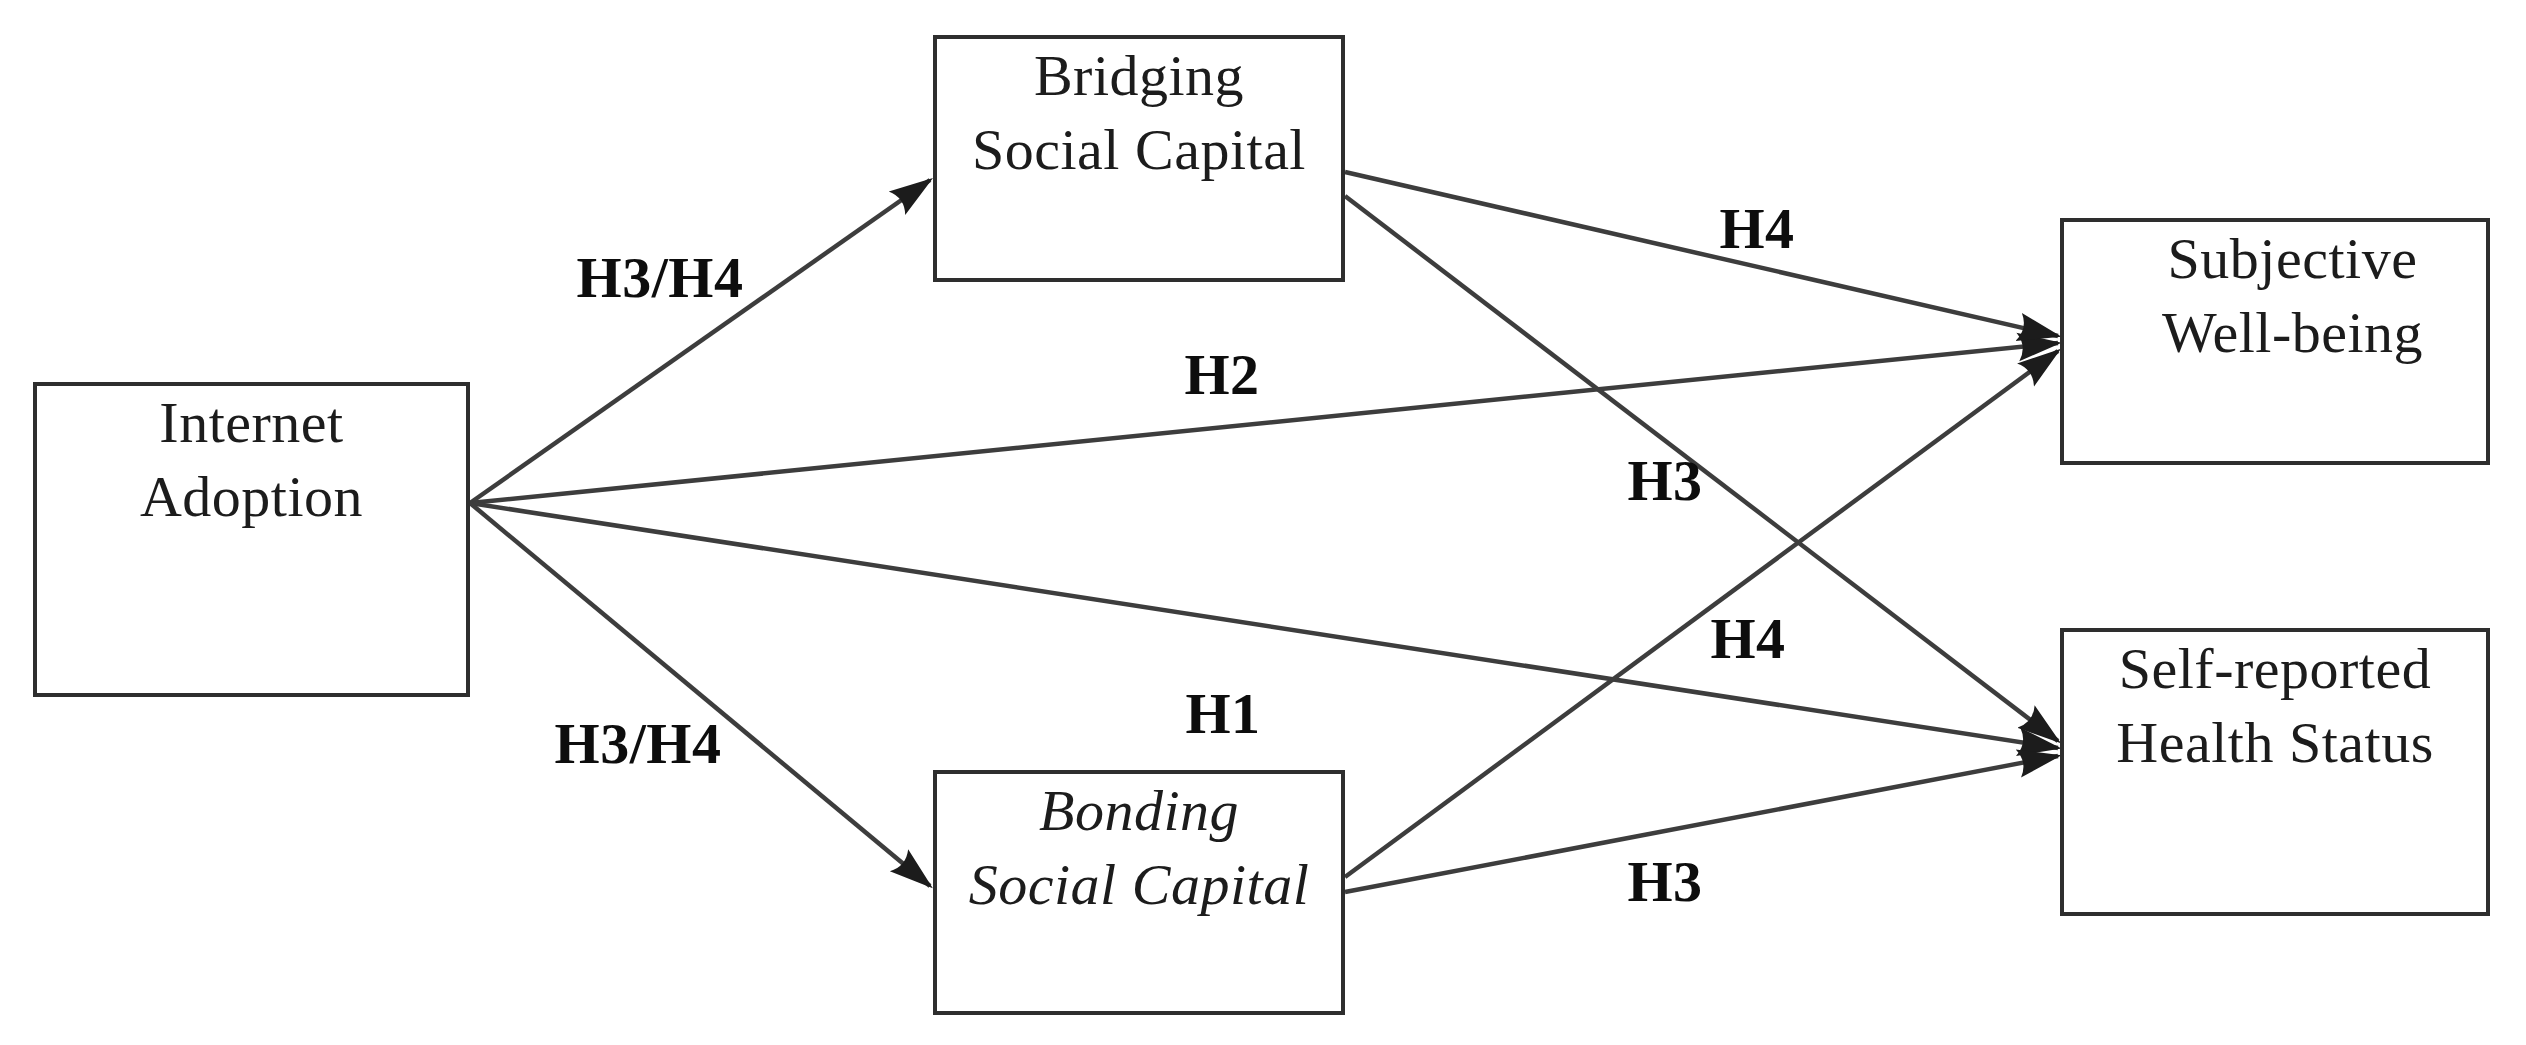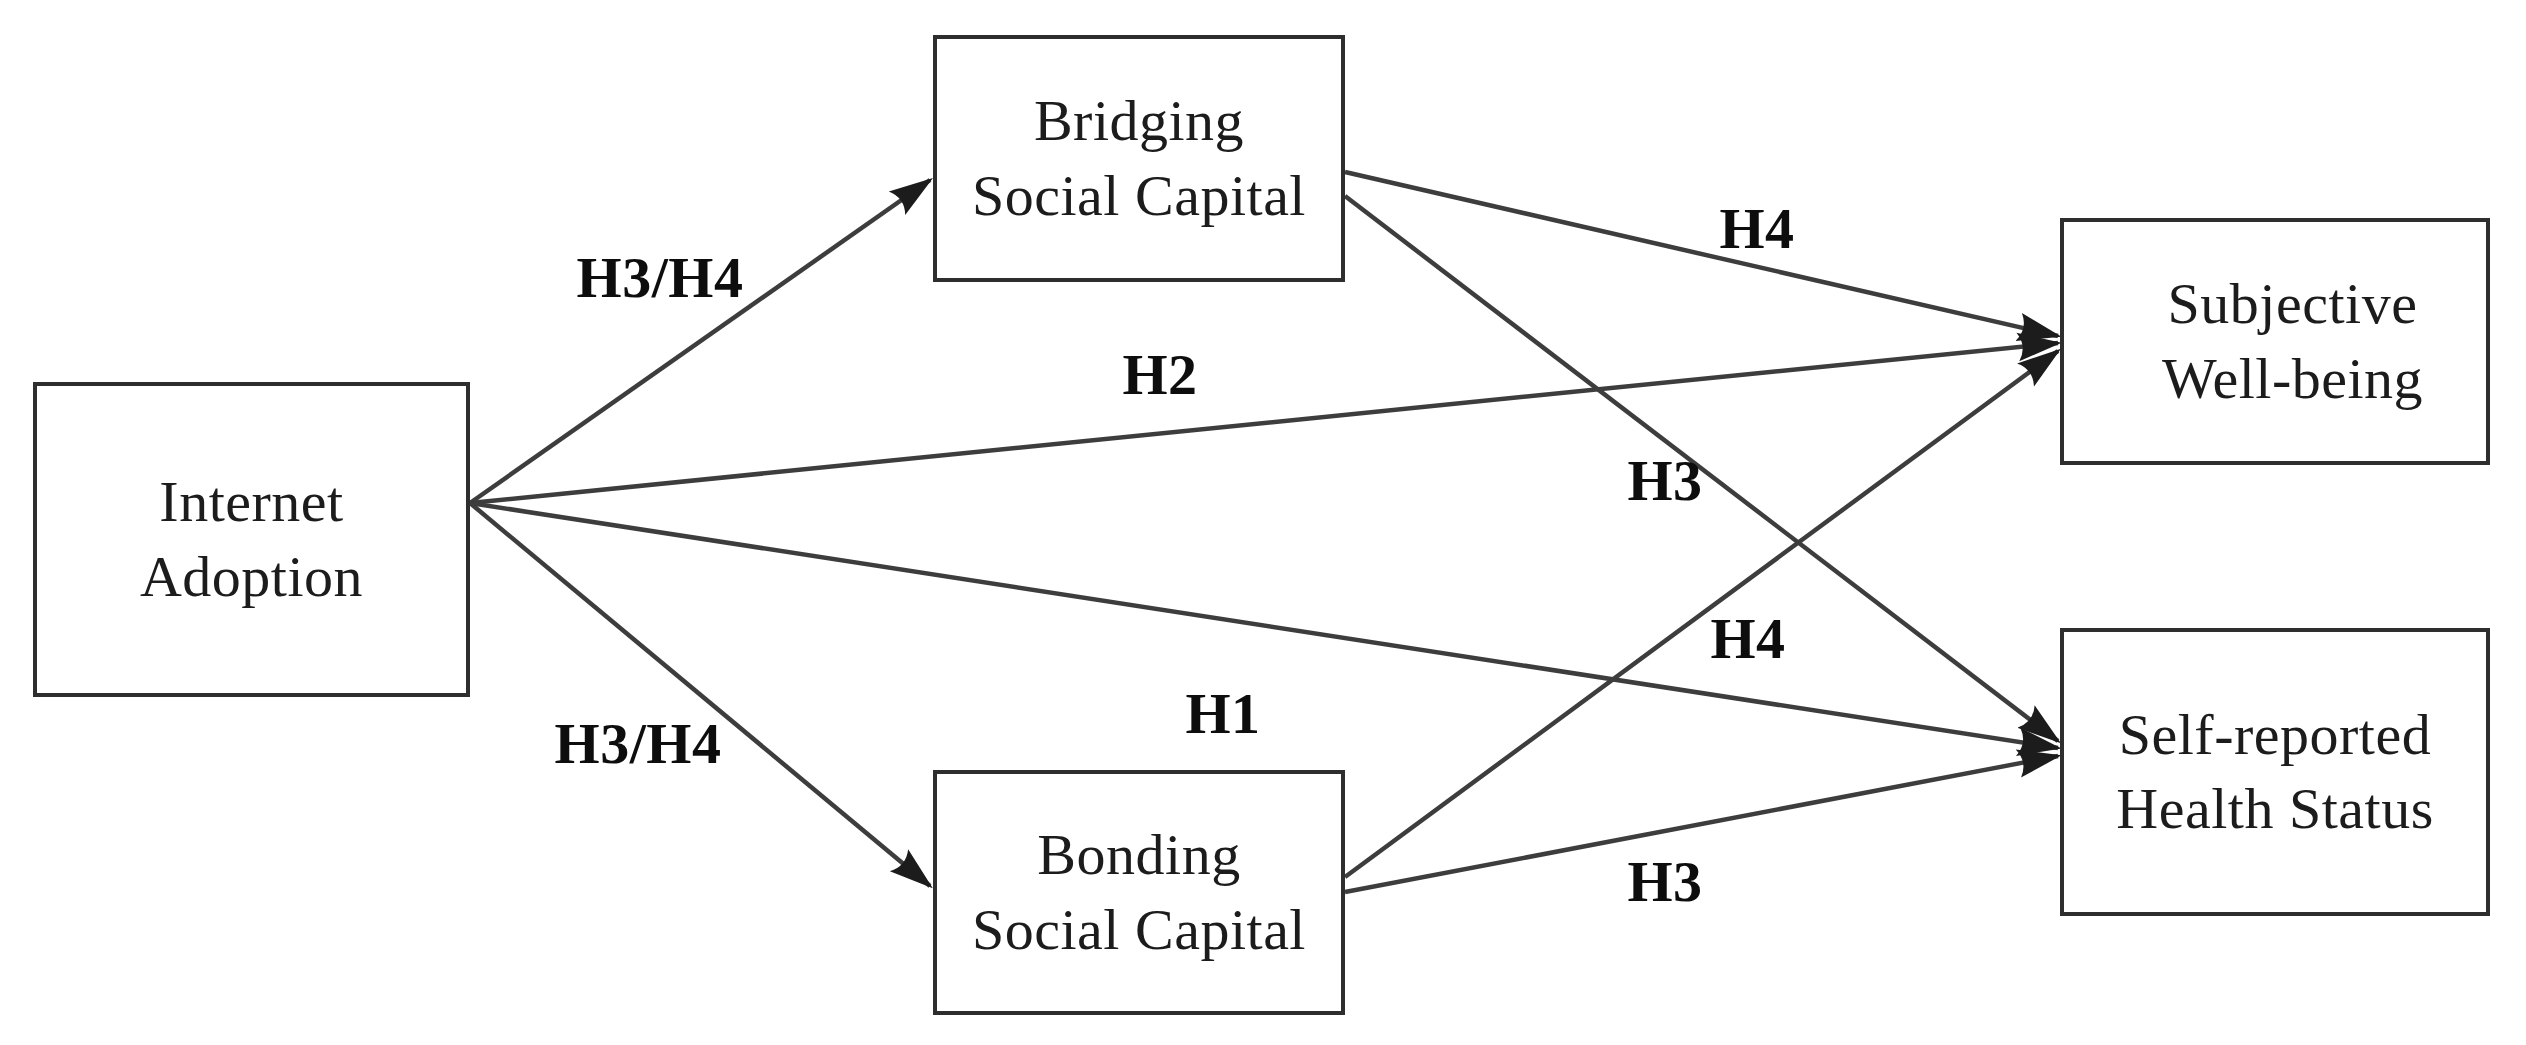--- a/index.html
+++ b/index.html
@@ -25,45 +25,45 @@
   .edges-svg line {
     stroke: #3d3d3d;
     stroke-width: 4.5;
   }
   .node {
     position: absolute;
     box-sizing: border-box;
     border: 4px solid #2e2e2e;
     background: #ffffff;
     display: flex;
-    align-items: center;
+    align-items: flex-start;
     justify-content: center;
     text-align: center;
     white-space: pre-line;
     font-size: 58px;
     line-height: 1.28;
     color: #1c1c1c;
     letter-spacing: 0.5px;
   }
   .node-internet   { left: 33px;   top: 382px; width: 437px; height: 315px; }
   .node-bridging   { left: 933px;  top: 35px;  width: 412px; height: 247px; }
-  .node-bonding    { left: 933px;  top: 770px; width: 412px; height: 245px; }
+  .node-bonding    { left: 933px;  top: 770px; width: 412px; height: 245px; font-style: italic; }
   .node-subjective { left: 2060px; top: 218px; width: 430px; height: 247px; padding-left: 35px; }
   .node-health     { left: 2060px; top: 628px; width: 430px; height: 288px; }
   .edge-label {
     position: absolute;
     transform: translate(-50%, -50%);
     font-weight: bold;
     font-size: 58px;
     color: #0d0d0d;
     white-space: nowrap;
     letter-spacing: 0.5px;
   }
   .lbl-0 { left: 660px;  top: 277px; }
-  .lbl-1 { left: 1160px; top: 374px; }
+  .lbl-1 { left: 1222px; top: 374px; }
   .lbl-2 { left: 1223px; top: 685px; margin-top: 28px; }
   .lbl-3 { left: 638px;  top: 743px; }
   .lbl-4 { left: 1757px; top: 228px; }
   .lbl-5 { left: 1665px; top: 480px; }
   .lbl-6 { left: 1748px; top: 638px; }
   .lbl-7 { left: 1665px; top: 881px; }
 </style>
 </head>
 <body>
 

